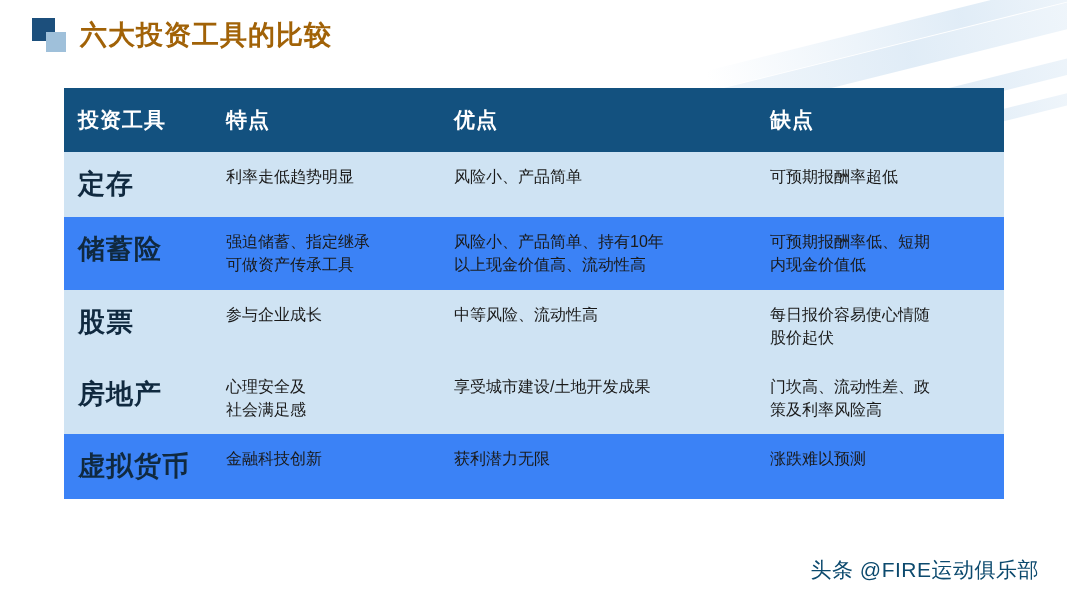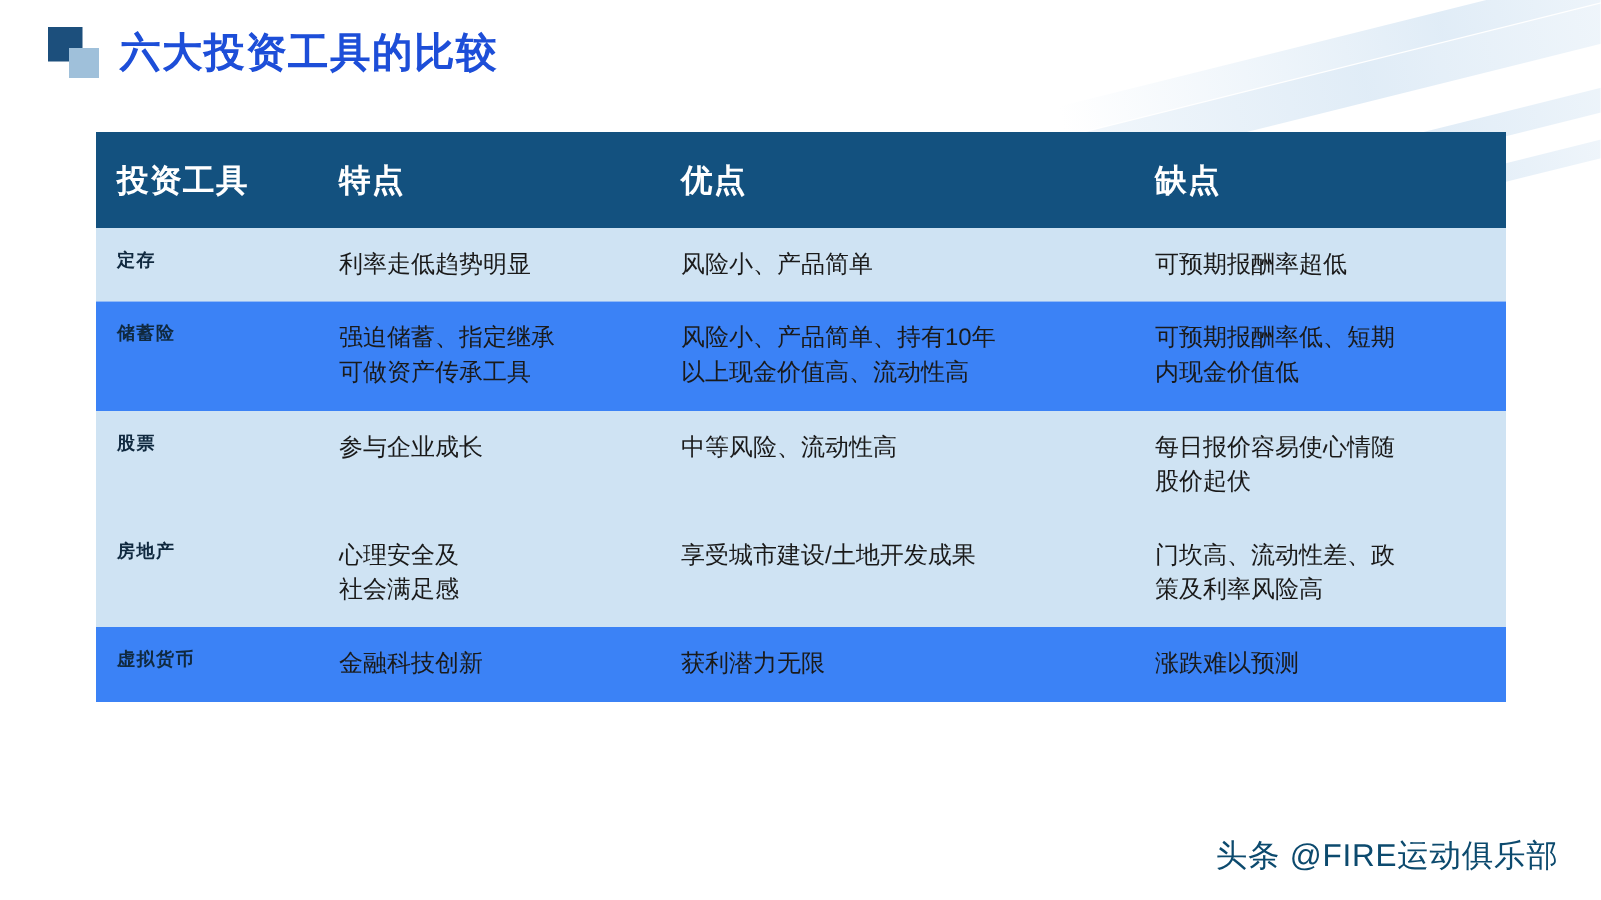--- a/index.html
+++ b/index.html
@@ -52,21 +52,21 @@
   }
   .title-mark .sq-light {
     position: absolute;
     left: 14px; top: 14px;
     width: 20px; height: 20px;
     background: #9fc0da;
   }
   .title-text {
     font-size: 27px;
     font-weight: bold;
-    color: #1d4ed8;
+    color: #a16207;
     letter-spacing: 1px;
     line-height: 1;
   }
 
   .table-wrap {
     position: absolute;
     top: 88px;
     left: 64px;
     width: 1034px;
   }
@@ -87,21 +87,21 @@
     letter-spacing: 1px;
   }
   table.compare td {
     font-size: 16px;
     color: #1a1a1a;
     vertical-align: top;
     padding: 13px 14px 13px 14px;
     line-height: 1.45;
   }
   table.compare td.tool-name {
-    font-size: 12px;
+    font-size: 27px;
     font-weight: bold;
     color: #10293f;
     letter-spacing: 1px;
   }
   tr.band-a td { background: #cfe3f3; }
   tr.band-b td { background: #3b82f6; }
 
   col.c1 { width: 148px; }
   col.c2 { width: 228px; }
   col.c3 { width: 316px; }

